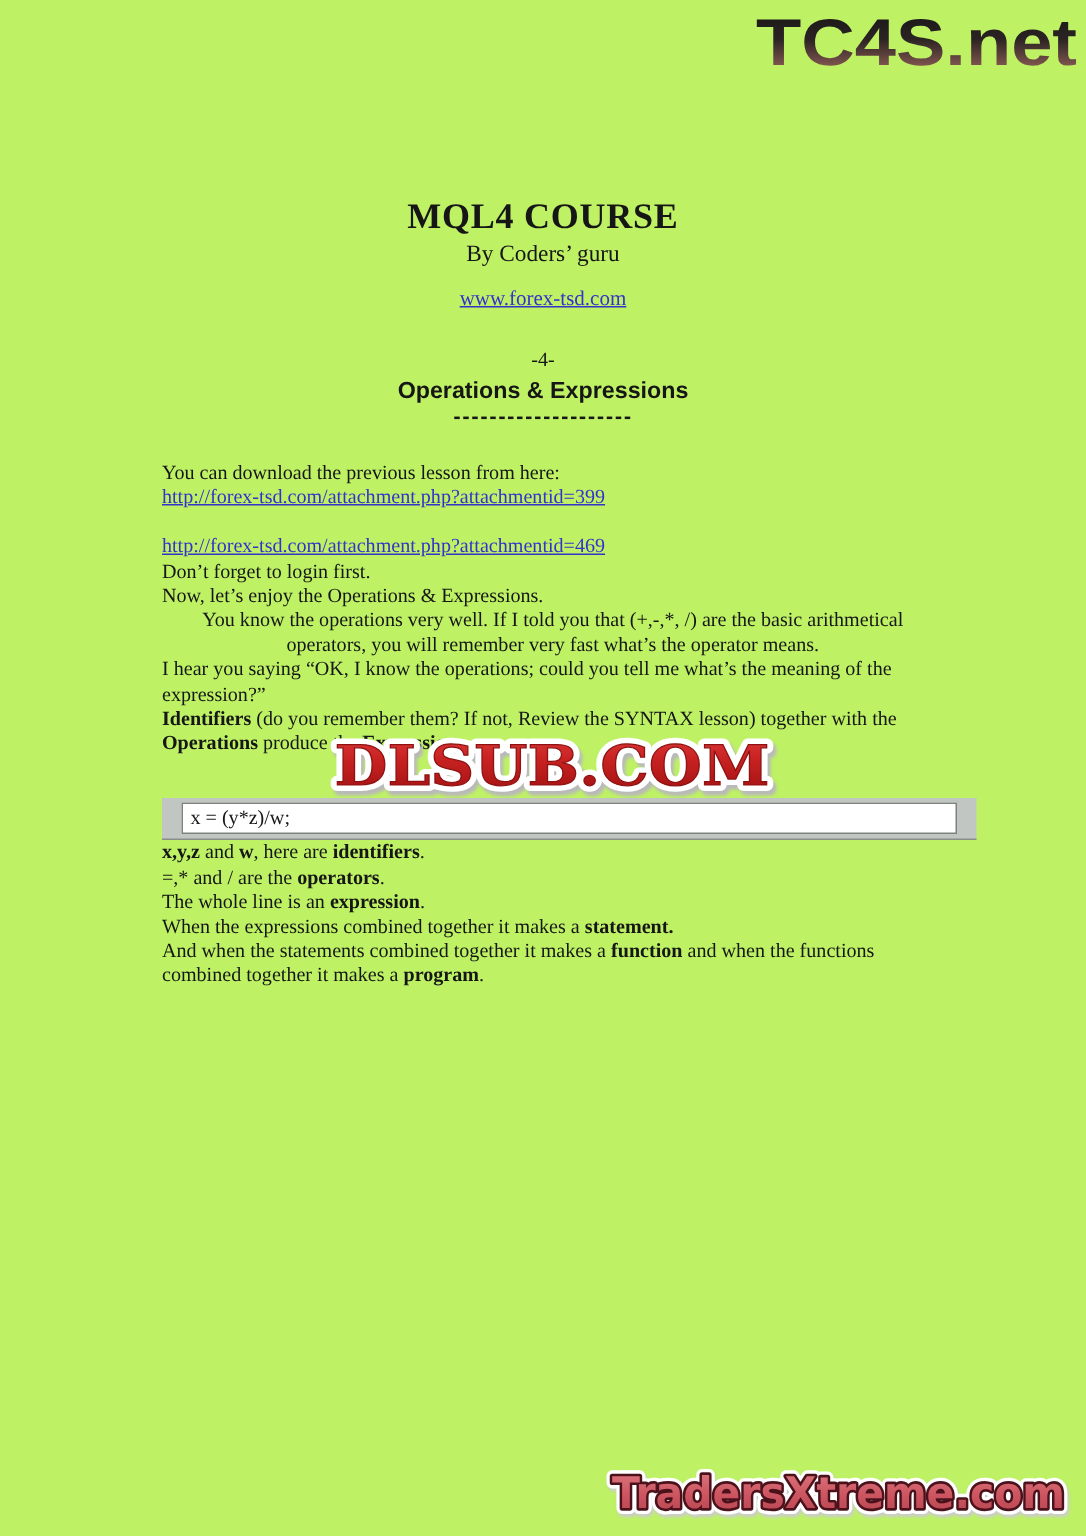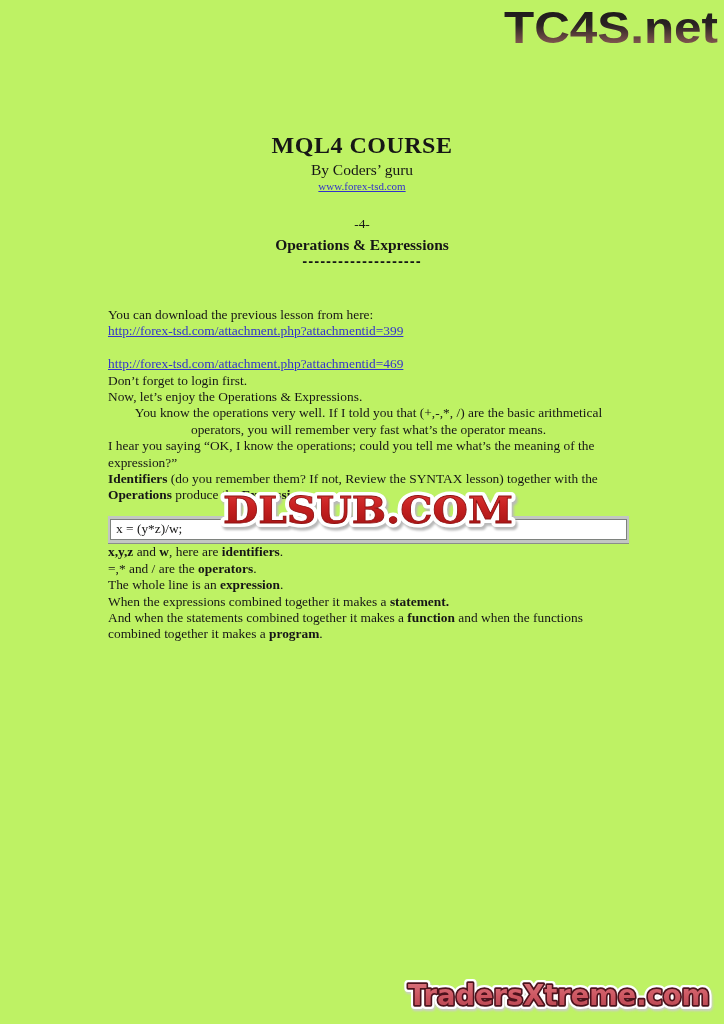--- a/index.html
+++ b/index.html
@@ -9,41 +9,41 @@
   }
   .page { position:absolute; inset:0; background:#bef264; }
 
   
   .top-logo { position:absolute; top:2px; right:2px; width:222px; height:52px; }
 
   
   .doc-header { position:absolute; top:132px; left:0; right:0; text-align:center; }
   .doc-title  { font-size:24px; font-weight:bold; letter-spacing:.5px; line-height:1.1; }
   .doc-byline { font-size:15.5px; margin-top:3px; }
-  .doc-sitelink { font-size:11px; margin-top:1px; }
+  .doc-sitelink { font-size:14px; margin-top:13px; }
   .doc-sitelink a, a.dl-link { color:#3333cc; text-decoration:underline; cursor:pointer; }
   .lesson-number { font-size:13.4px; margin-top:24px; }
-  .lesson-title  { font-family:Liberation Serif, serif; font-weight:bold; font-size:15.5px; margin-top:4px; letter-spacing:0; }
+  .lesson-title  { font-family:Liberation Sans, sans-serif; font-weight:bold; font-size:15.5px; margin-top:4px; letter-spacing:0; }
   .divider-dashes { font-family:"DejaVu Sans", sans-serif; font-weight:bold; font-size:12px; margin-top:1px; letter-spacing:1px; }
 
   
   .body-text { position:absolute; left:108px; top:307px; width:521px; font-size:13.4px; line-height:16.4px; }
   .body-text p { margin:0; }
   .initial-cap { font-size:20.5px; }
   .mt-block  { margin-top:22px; }
   .mt-para   { margin-top:15px; }
   .mt-head   { margin-top:40px; }
   .mt-small  { margin-top:11px;text-align:center; }
   .mt-after-code { margin-top:19px; }
   .bold { font-weight:bold; }
   .italic { }
   .section-heading { font-weight:bold; }
 
   
-  .code-box-outer { margin-top:12px; background:#c2c6c2; padding:3px 2px; border-bottom:1px solid #8a8e8a; width:517px; }
+  .code-box-outer { margin-top:28px; background:#c2c6c2; padding:3px 13px; border-bottom:1px solid #8a8e8a; width:517px; }
   .code-box-inner { background:#ffffff; border:1px solid #7e827e; padding:1px 5px 2px 5px; font-size:13.4px; }
 
   
   .watermark { position:absolute; left:210px; top:482px; width:316px; height:54px; filter:drop-shadow(2px 3px 1px #b9b9b9); }
   .footer-logo { position:absolute; right:4px; bottom:6px; width:324px; height:44px; filter:drop-shadow(1px 2px 1px #cccccc); }
 </style>
 </head>
 <body>
 
 <div class="page">

